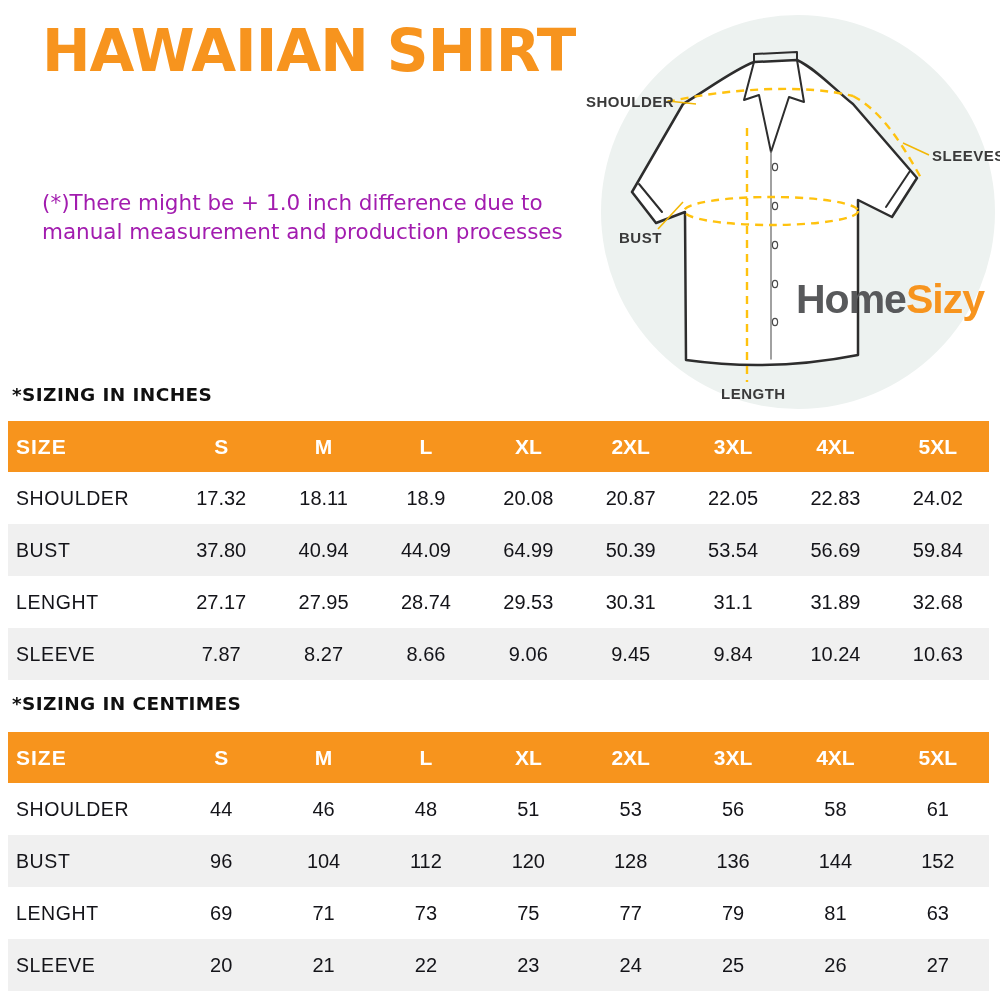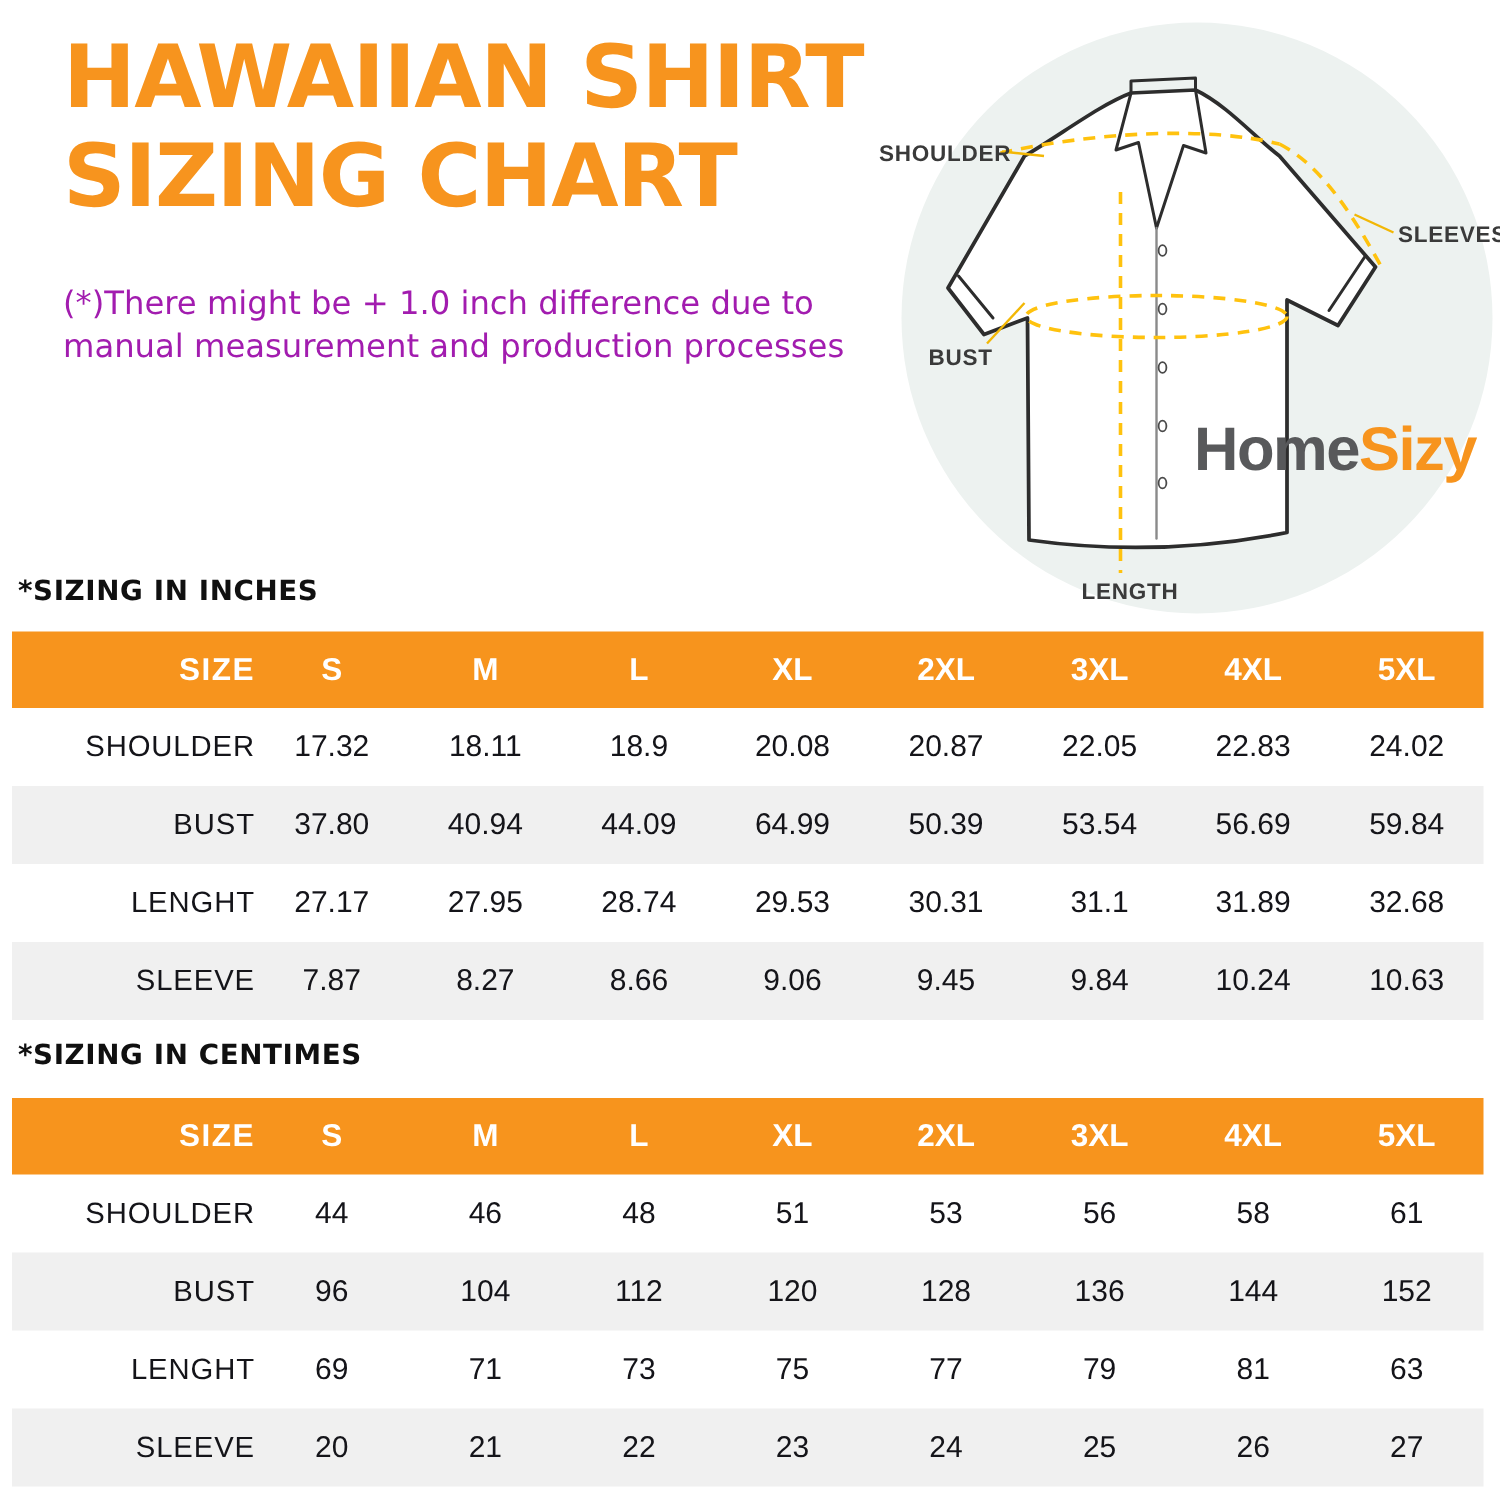--- a/index.html
+++ b/index.html
@@ -28,35 +28,34 @@
 
   
   .size-table{position:absolute;left:8px;width:981px;}
   .t-inches{top:421px;}
   .t-cm{top:732px;}
   .row{display:grid;grid-template-columns:162px repeat(8,1fr);height:52px;align-items:center;}
   .row.head{background:#F7941D;height:51px;}
   .row.head .cell{color:#ffffff;font-weight:bold;font-size:21px;}
   .row.alt{background:#F0F0F0;}
   .cell{text-align:center;font-size:20px;color:#141419;}
-  .cell.label{text-align:right;padding-left:24px;letter-spacing:.6px;font-size:19.5px;}
+  .cell.label{text-align:left;padding-left:8px;letter-spacing:.6px;font-size:19.5px;}
   .row.head .cell.label{letter-spacing:1px;}
 
   
   .svg-label{font-family:"Liberation Sans",sans-serif;font-weight:bold;font-size:15px;
              fill:#3a3a3a;letter-spacing:.5px;}
 </style>
 </head>
 <body>
 
 <div class="page">
 
   <div class="title">
     <div>HAWAIIAN SHIRT</div>
-    <div>SIZING CHART</div>
   </div>
 
   <div class="note">(*)There might be + 1.0 inch difference due to manual measurement and production processes</div>
 
   <svg class="diagram" viewBox="0 0 445 415">
 
     <circle cx="243" cy="212" r="197" fill="#EDF2F0"></circle>
 
     <g fill="#ffffff" stroke="#2d2d2d" stroke-width="2.5" stroke-linejoin="round" stroke-linecap="round">
       <path d="

